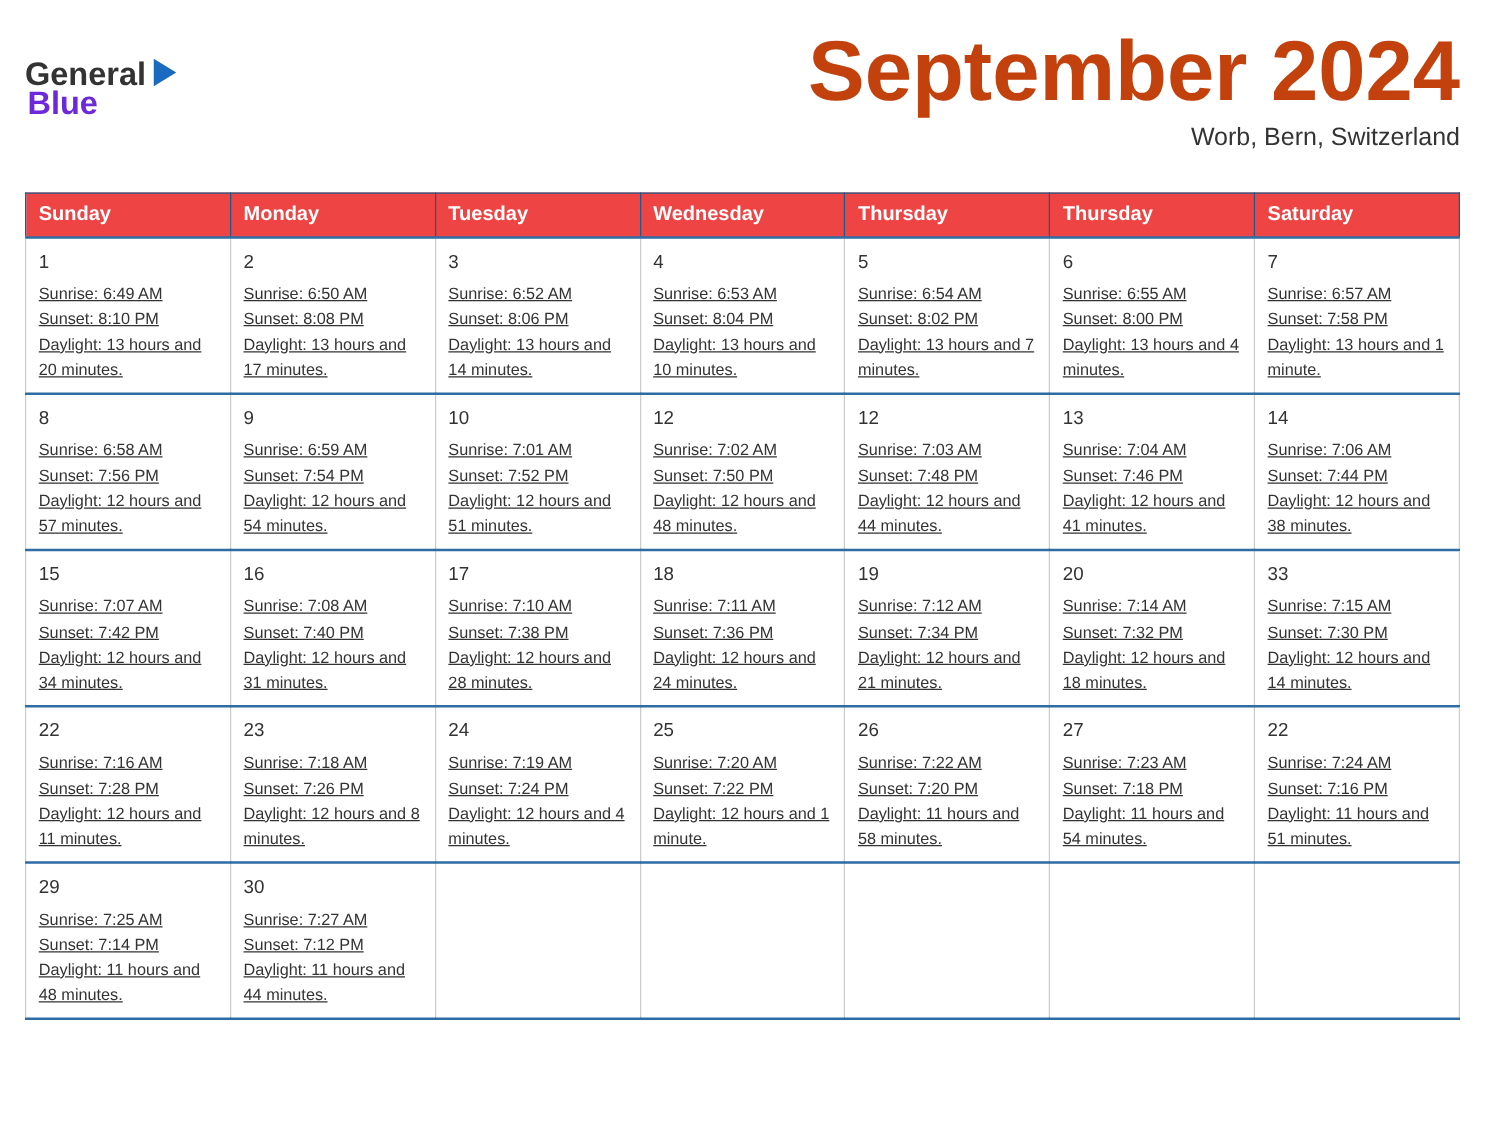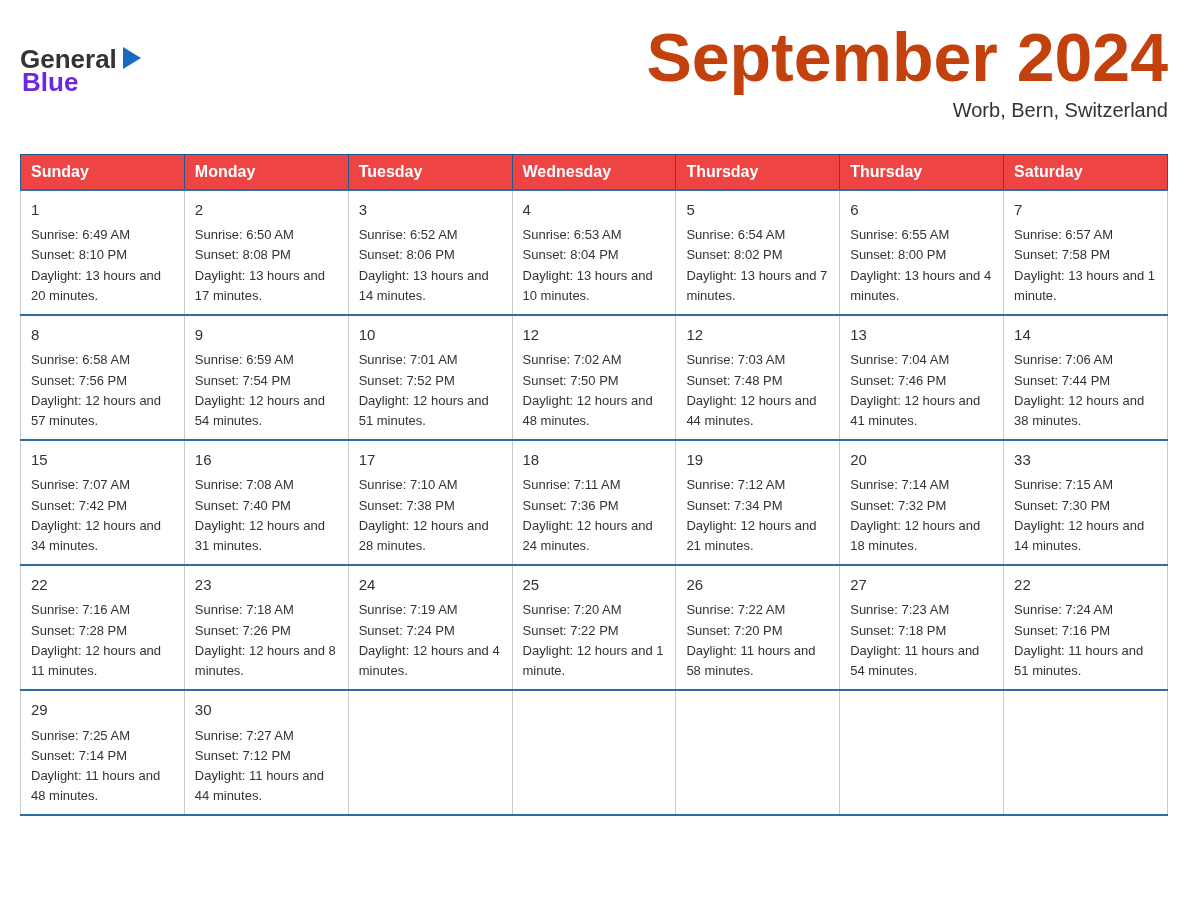--- a/index.html
+++ b/index.html
@@ -69,20 +69,21 @@
     }
     .day-num {
       font-size: 15px;
       font-weight: normal;
       display: block;
       margin-bottom: 4px;
     }
     .day-info {
       font-size: 13px;
       line-height: 1.55;
+      text-decoration: underline;
     }
     .empty-cell {
       background: #fff;
     }
     .logo-wrapper {
       display: flex;
       flex-direction: column;
       align-items: flex-start;
     }
     .logo-row {

